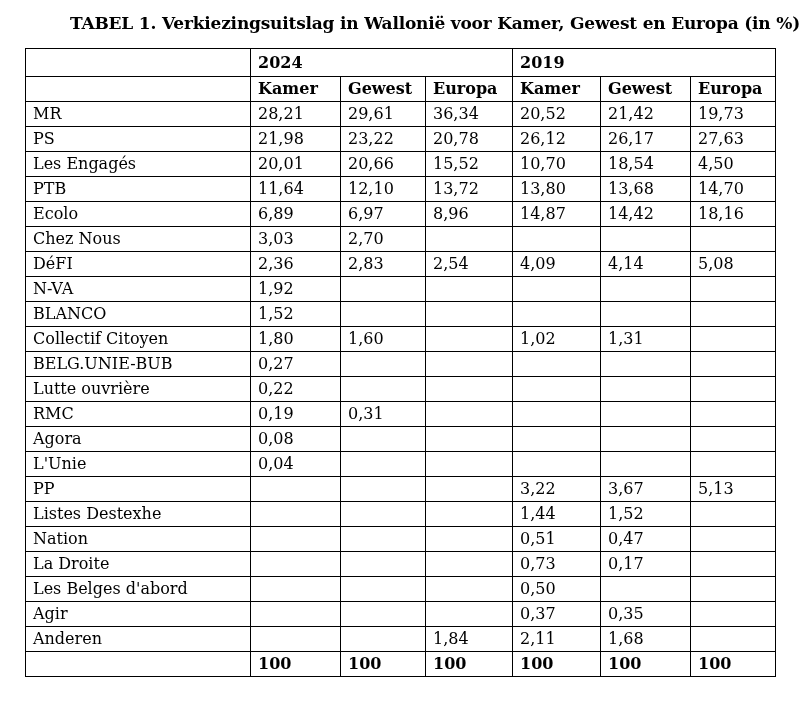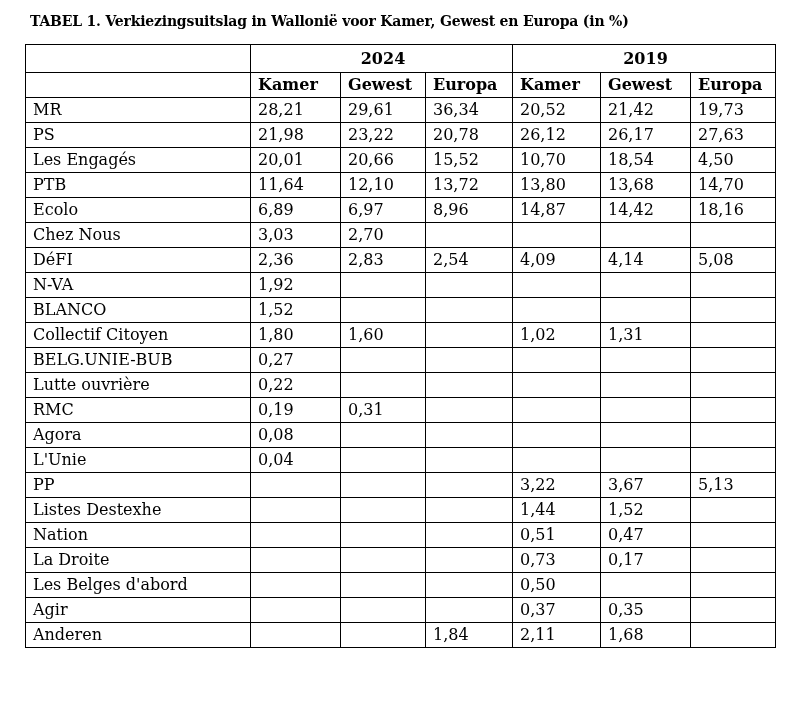--- a/index.html
+++ b/index.html
@@ -15,24 +15,25 @@
     overflow: hidden;
   }
   .page {
     width: 800px;
     height: 706px;
     background: #ffffff;
     box-sizing: border-box;
   }
   .title {
     margin: 13px 0 0 30px;
-    font-size: 14px;
+    font-size: 17px;
     font-weight: bold;
     letter-spacing: -0.2px;
     white-space: nowrap;
+    text-align: right;
   }
   table.results {
     border-collapse: collapse;
     table-layout: fixed;
     width: 750px;
     margin: 15px 0 0 25px;
   }
   table.results th,
   table.results td {
     border: 1px solid #000000;
@@ -44,21 +45,20 @@
     vertical-align: middle;
     white-space: nowrap;
     overflow: hidden;
     font-weight: normal;
   }
   table.results thead th {
     font-weight: bold;
   }
   table.results thead tr.year-row th {
     height: 25px;
-    text-align: center;
   }
   table.results tr.total-row td {
     font-weight: bold;
   }
 </style>
 </head>
 <body>
 
 <div class="page">
 
@@ -282,16 +282,25 @@
         </tr>
         <tr>
           <td>Anderen</td>
           <td></td>
           <td></td>
           <td>1,84</td>
           <td>2,11</td>
           <td>1,68</td>
           <td></td>
         </tr>
+        <tr class="total-row">
+          <td></td>
+          <td>100</td>
+          <td>100</td>
+          <td>100</td>
+          <td>100</td>
+          <td>100</td>
+          <td>100</td>
+        </tr>
       </tbody>
   </table>
 
 </div>
 
 </body></html>

